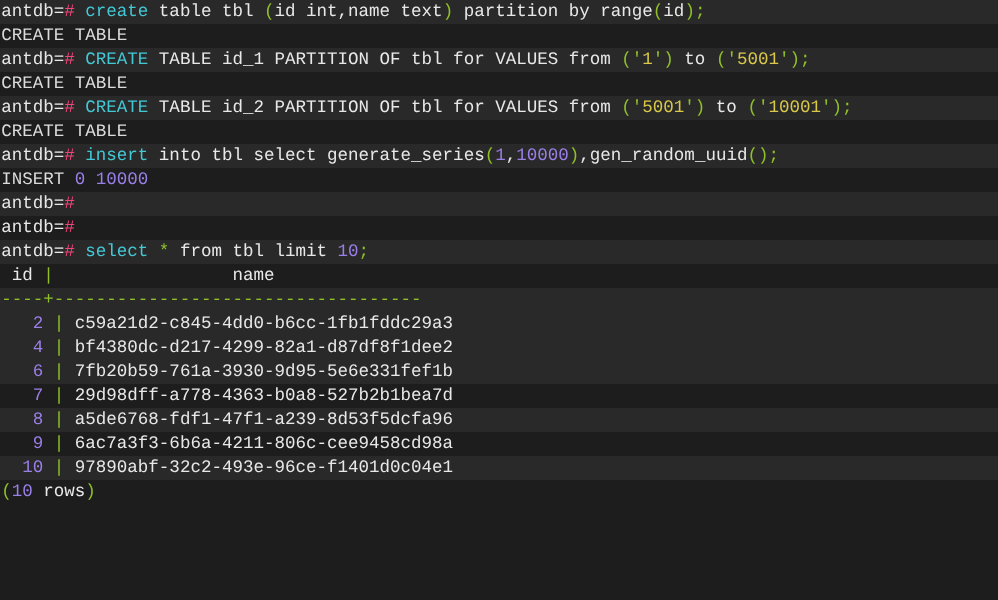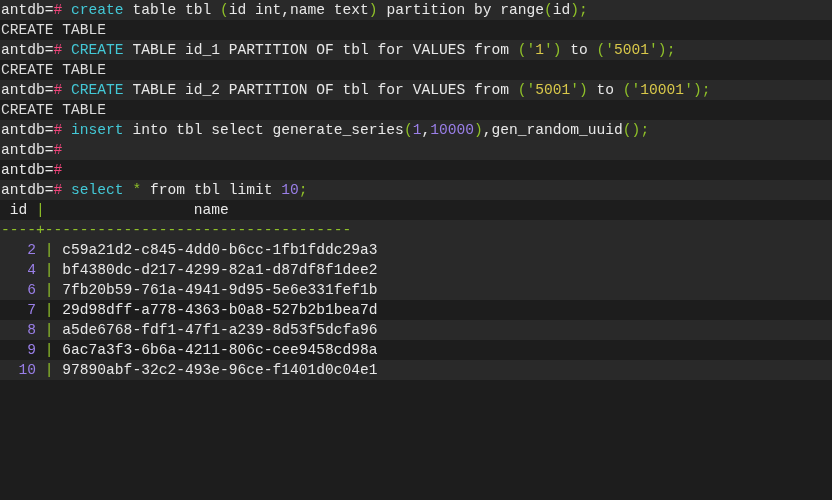--- a/index.html
+++ b/index.html
@@ -51,26 +51,28 @@
 
 <div id="terminal">
   <div id="scrollback">
       <div class="line stripe-light"><span class="c-prompt">antdb=</span><span class="c-hash">#</span><span class="c-white"> </span><span class="c-kw">create</span><span class="c-white"> table tbl </span><span class="c-punct">(</span><span class="c-white">id int,name text</span><span class="c-punct">)</span><span class="c-white"> partition by range</span><span class="c-punct">(</span><span class="c-white">id</span><span class="c-punct">)</span><span class="c-punct">;</span></div>
       <div class="line stripe-dark"><span class="c-out">CREATE TABLE</span></div>
       <div class="line stripe-light"><span class="c-prompt">antdb=</span><span class="c-hash">#</span><span class="c-white"> </span><span class="c-kw">CREATE</span><span class="c-white"> TABLE id_1 PARTITION OF tbl for VALUES from </span><span class="c-punct">('</span><span class="c-str">1</span><span class="c-punct">')</span><span class="c-white"> to </span><span class="c-punct">('</span><span class="c-str">5001</span><span class="c-punct">')</span><span class="c-punct">;</span></div>
       <div class="line stripe-dark"><span class="c-out">CREATE TABLE</span></div>
       <div class="line stripe-light"><span class="c-prompt">antdb=</span><span class="c-hash">#</span><span class="c-white"> </span><span class="c-kw">CREATE</span><span class="c-white"> TABLE id_2 PARTITION OF tbl for VALUES from </span><span class="c-punct">('</span><span class="c-str">5001</span><span class="c-punct">')</span><span class="c-white"> to </span><span class="c-punct">('</span><span class="c-str">10001</span><span class="c-punct">')</span><span class="c-punct">;</span></div>
       <div class="line stripe-dark"><span class="c-out">CREATE TABLE</span></div>
       <div class="line stripe-light"><span class="c-prompt">antdb=</span><span class="c-hash">#</span><span class="c-white"> </span><span class="c-kw">insert</span><span class="c-white"> into tbl select generate_series</span><span class="c-punct">(</span><span class="c-num">1</span><span class="c-white">,</span><span class="c-num">10000</span><span class="c-punct">)</span><span class="c-white">,gen_random_uuid</span><span class="c-punct">()</span><span class="c-punct">;</span></div>
+      <div class="line stripe-dark"><span class="c-out">INSERT </span><span class="c-num">0</span><span class="c-white"> </span><span class="c-num">10000</span></div>
       <div class="line stripe-light"><span class="c-prompt">antdb=</span><span class="c-hash">#</span></div>
       <div class="line stripe-dark"><span class="c-prompt">antdb=</span><span class="c-hash">#</span></div>
       <div class="line stripe-light"><span class="c-prompt">antdb=</span><span class="c-hash">#</span><span class="c-white"> </span><span class="c-kw">select</span><span class="c-white"> </span><span class="c-punct">*</span><span class="c-white"> from tbl limit </span><span class="c-num">10</span><span class="c-punct">;</span></div>
       <div class="line stripe-dark"><span class="c-white"> id </span><span class="c-green">|</span><span class="c-white">                 name</span></div>
       <div class="line stripe-light"><span class="c-green">----</span><span class="c-green">+</span><span class="c-green">-----------------------------------</span></div>
       <div class="line stripe-light"><span class="c-num">   2 </span><span class="c-green">|</span><span class="c-white"> c59a21d2-c845-4dd0-b6cc-1fb1fddc29a3</span></div>
       <div class="line stripe-light"><span class="c-num">   4 </span><span class="c-green">|</span><span class="c-white"> bf4380dc-d217-4299-82a1-d87df8f1dee2</span></div>
-      <div class="line stripe-light"><span class="c-num">   6 </span><span class="c-green">|</span><span class="c-white"> 7fb20b59-761a-4941-9d95-5e6e331fef1b</span></div>
+      <div class="line stripe-light"><span class="c-num">   6 </span><span class="c-green">|</span><span class="c-white"> 7fb20b59-761a-3930-9d95-5e6e331fef1b</span></div>
       <div class="line stripe-dark"><span class="c-num">   7 </span><span class="c-green">|</span><span class="c-white"> 29d98dff-a778-4363-b0a8-527b2b1bea7d</span></div>
       <div class="line stripe-light"><span class="c-num">   8 </span><span class="c-green">|</span><span class="c-white"> a5de6768-fdf1-47f1-a239-8d53f5dcfa96</span></div>
       <div class="line stripe-dark"><span class="c-num">   9 </span><span class="c-green">|</span><span class="c-white"> 6ac7a3f3-6b6a-4211-806c-cee9458cd98a</span></div>
       <div class="line stripe-light"><span class="c-num">  10 </span><span class="c-green">|</span><span class="c-white"> 97890abf-32c2-493e-96ce-f1401d0c04e1</span></div>
+      <div class="line stripe-dark"><span class="c-green">(</span><span class="c-num">10</span><span class="c-white"> rows</span><span class="c-green">)</span></div>
     </div>
 </div>
 
 </body></html>

